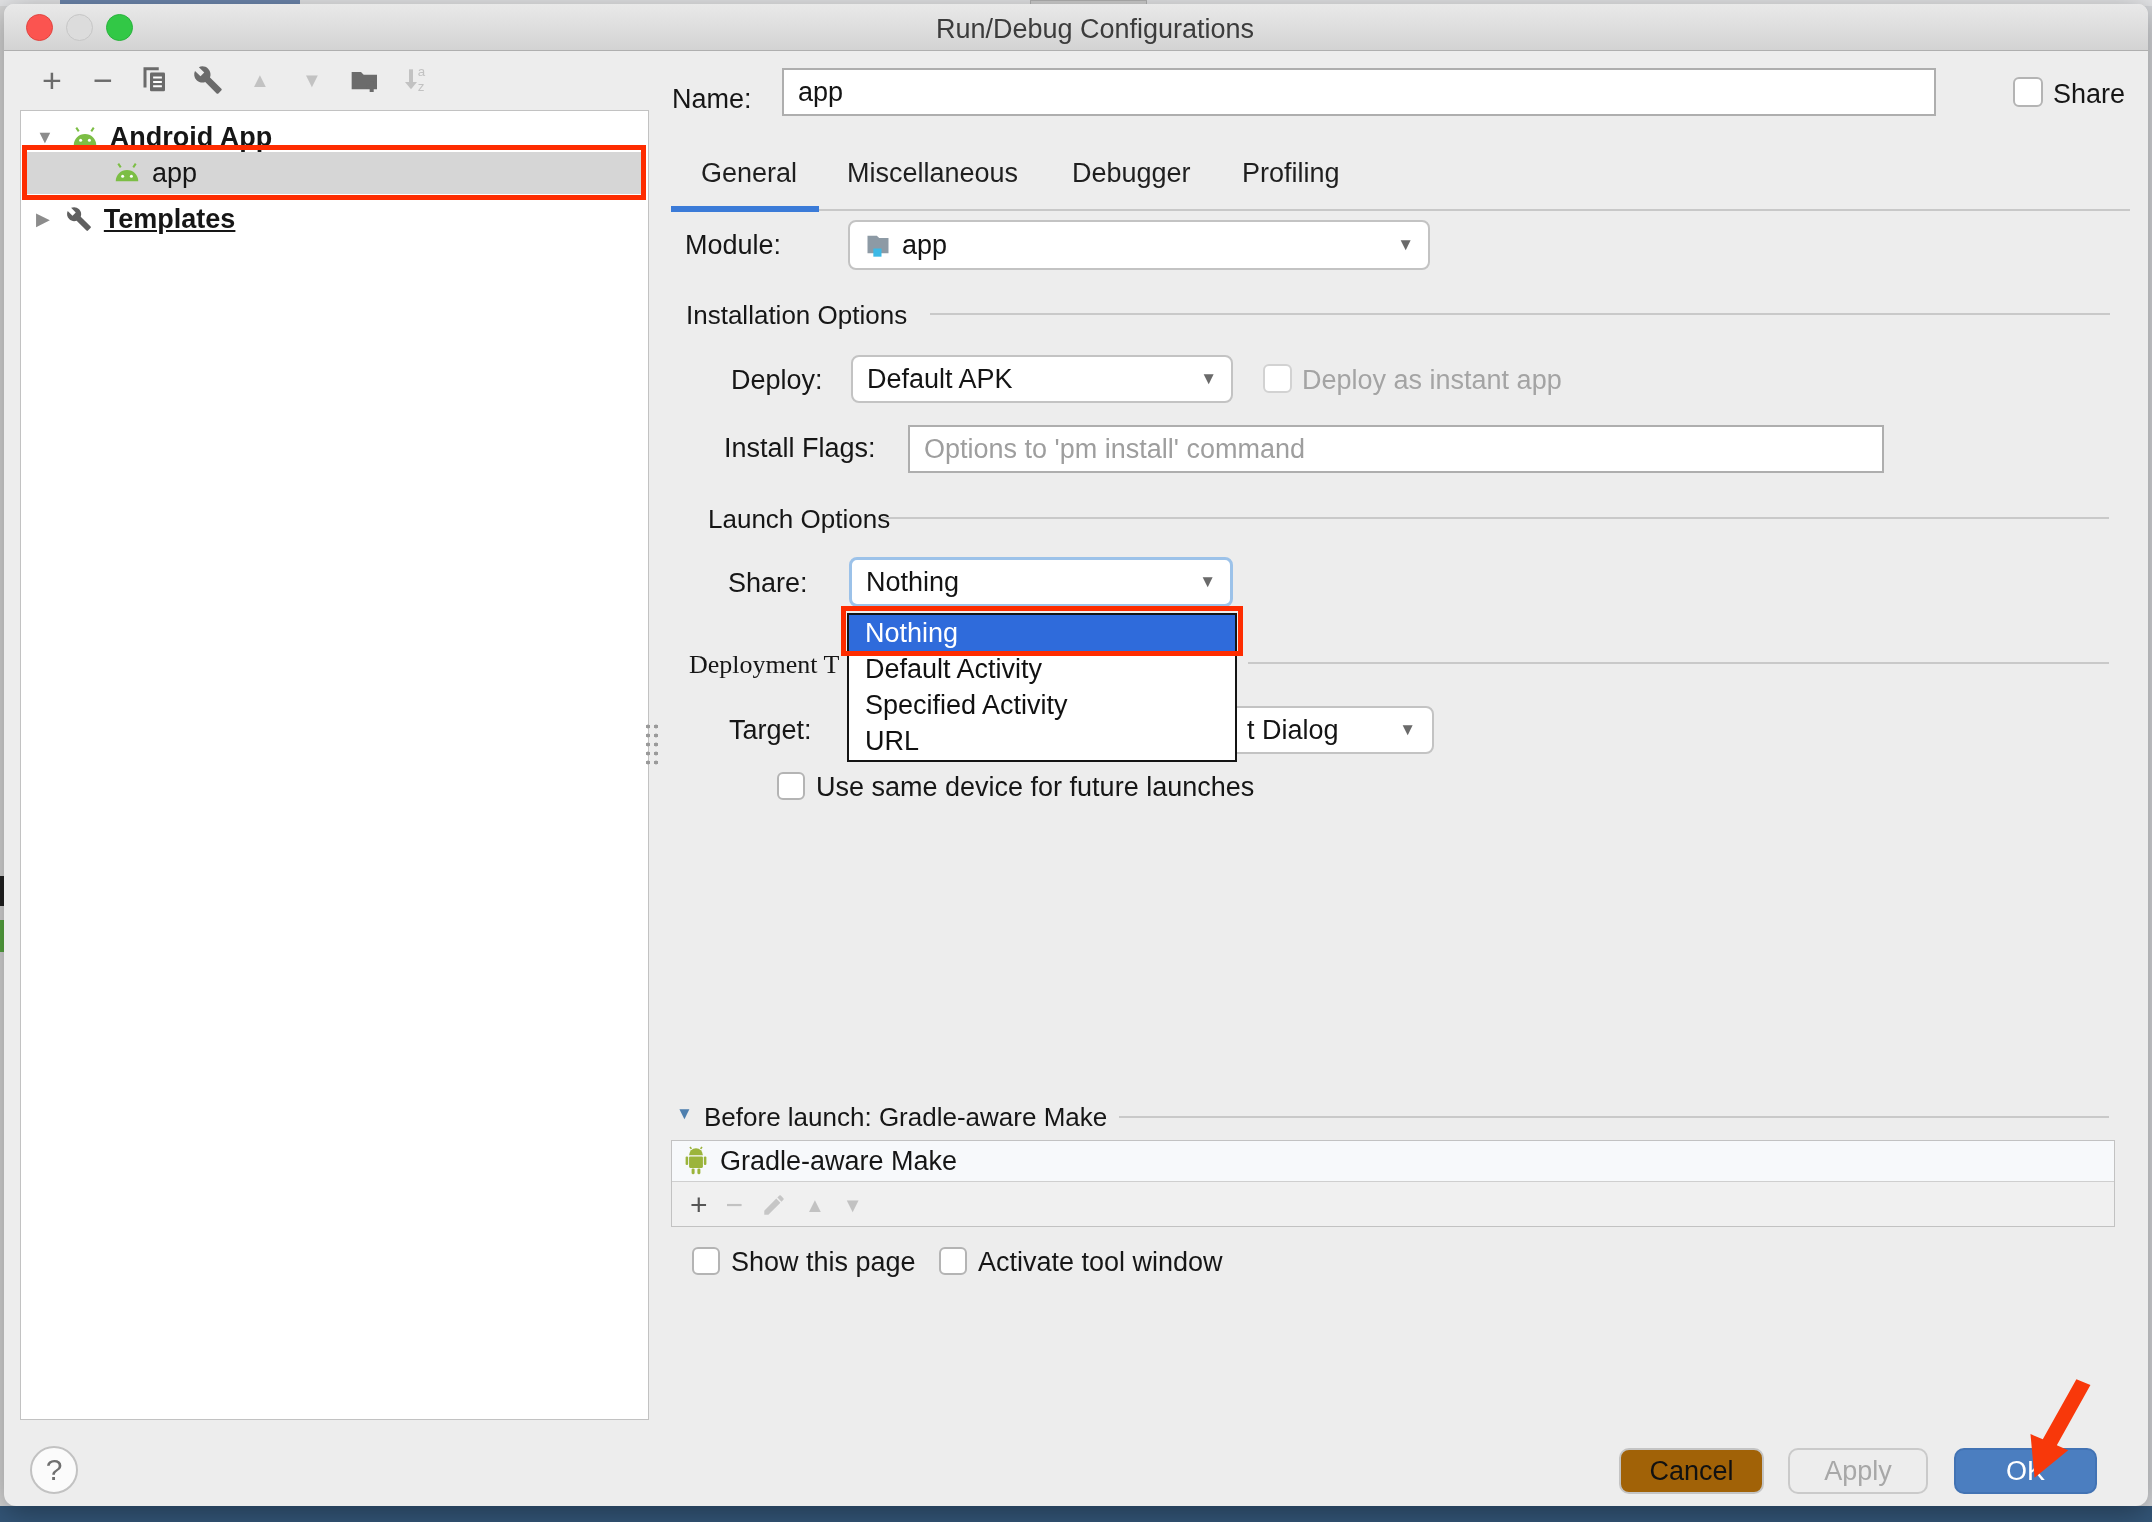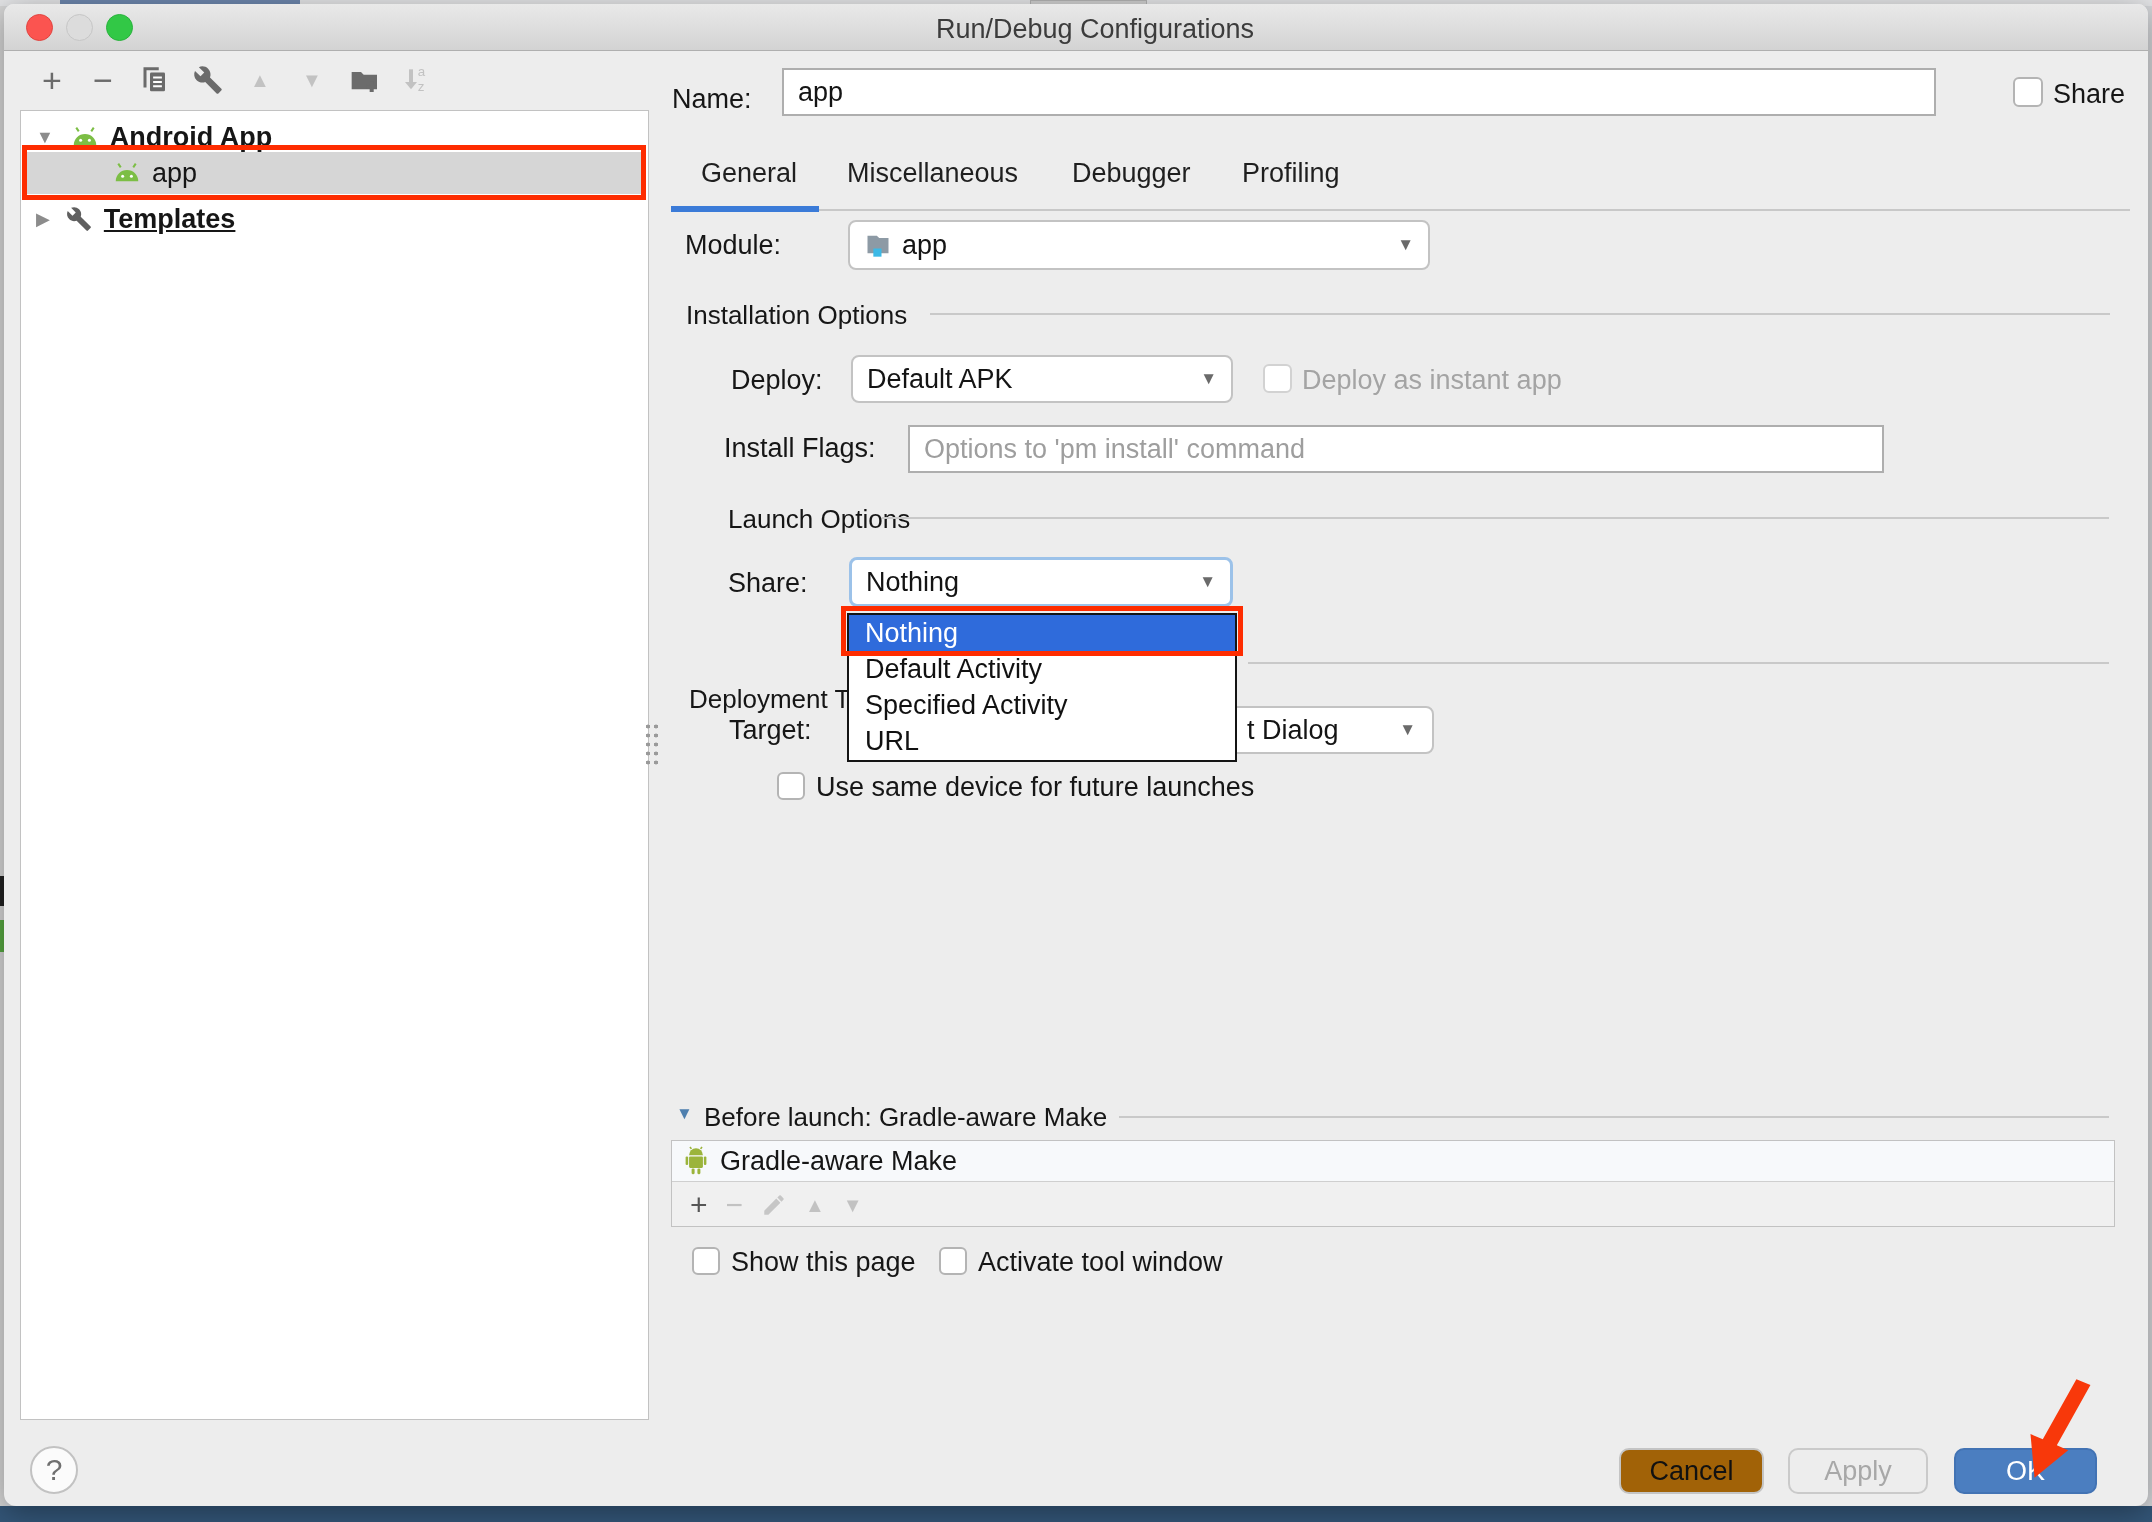--- a/index.html
+++ b/index.html
@@ -172,30 +172,30 @@
   <div class="abs combo" style="left:851px;top:355px;width:382px;height:48px;">
     <span class="ctext">Default APK</span>
     <span class="arrow">▼</span>
   </div>
   <span class="abs cbx disabled" style="left:1263px;top:364px;width:29px;height:29px;"></span>
   <span class="abs lbl dim" style="left:1302px;top:365px;">Deploy as instant app</span>
 
   <span class="abs lbl" style="left:724px;top:433px;">Install Flags:</span>
   <input class="abs field" style="left: 908px; top: 425px; width: 976px; height: 48px;" placeholder="Options to 'pm install' command">
 
-  <span class="abs lbl" style="left:728px;top:504px;font-size:26px;text-align:center;">Launch Options</span>
+  <span class="abs lbl" style="left:708px;top:504px;font-size:26px;text-align:center;">Launch Options</span>
   <div class="abs hline" style="left:882px;top:517px;width:1227px;"></div>
 
   <span class="abs lbl" style="left:728px;top:568px;">Share:</span>
   <div class="abs combo" style="left:849px;top:557px;width:384px;height:50px;border:3px solid #9CC2E9;">
     <span class="ctext">Nothing</span>
     <span class="arrow">▼</span>
   </div>
 
-  <span class="abs lbl" style="left:689px;top:684px;font-size:26px;">Deployment T</span>
+  <span class="abs lbl" style="left:689px;top:650px;font-size:26px;font-family:Liberation Serif, serif;">Deployment T</span>
   <div class="abs hline" style="left:1248px;top:662px;width:861px;"></div>
 
   <span class="abs lbl" style="left:729px;top:715px;">Target:</span>
   <div class="abs combo" style="left:851px;top:706px;width:583px;height:48px;">
     <span class="ctext" style="position:absolute;left:394px;">t Dialog</span>
     <span class="arrow" style="position:absolute;right:16px;">▼</span>
   </div>
 
   <div id="launch-popup" class="abs">
     <div class="pitem sel">Nothing</div>

